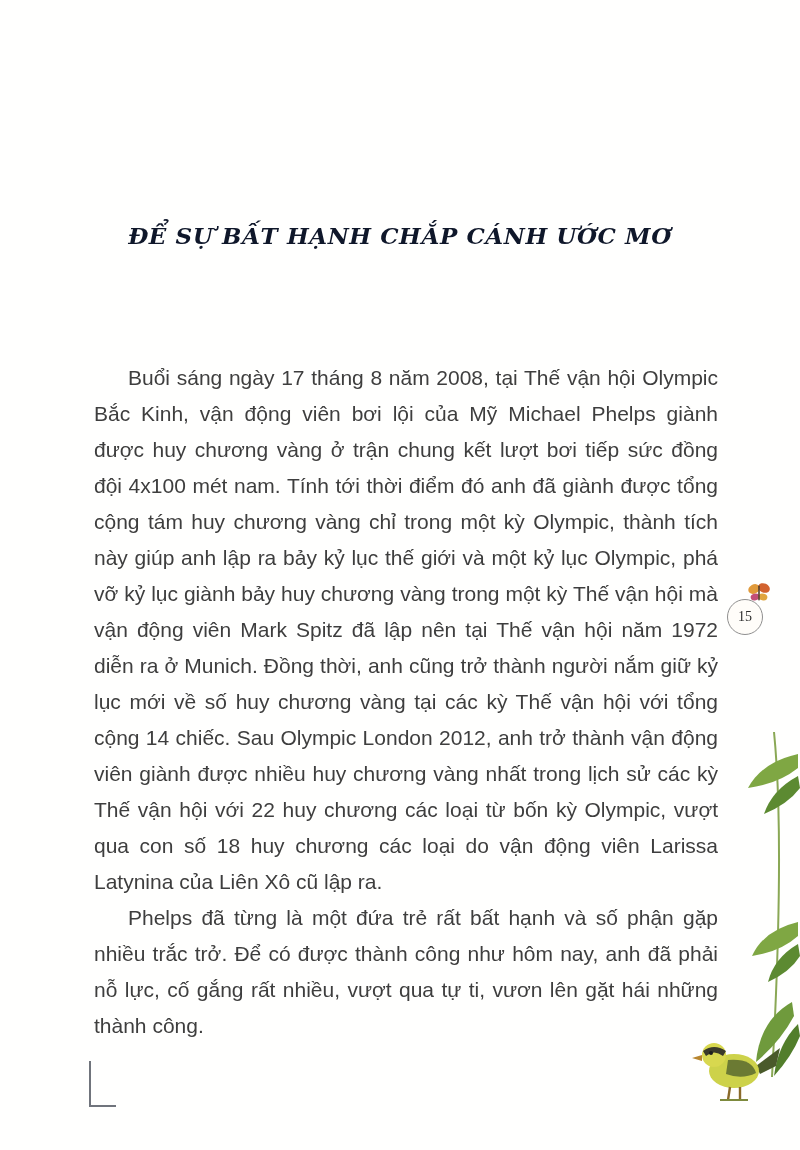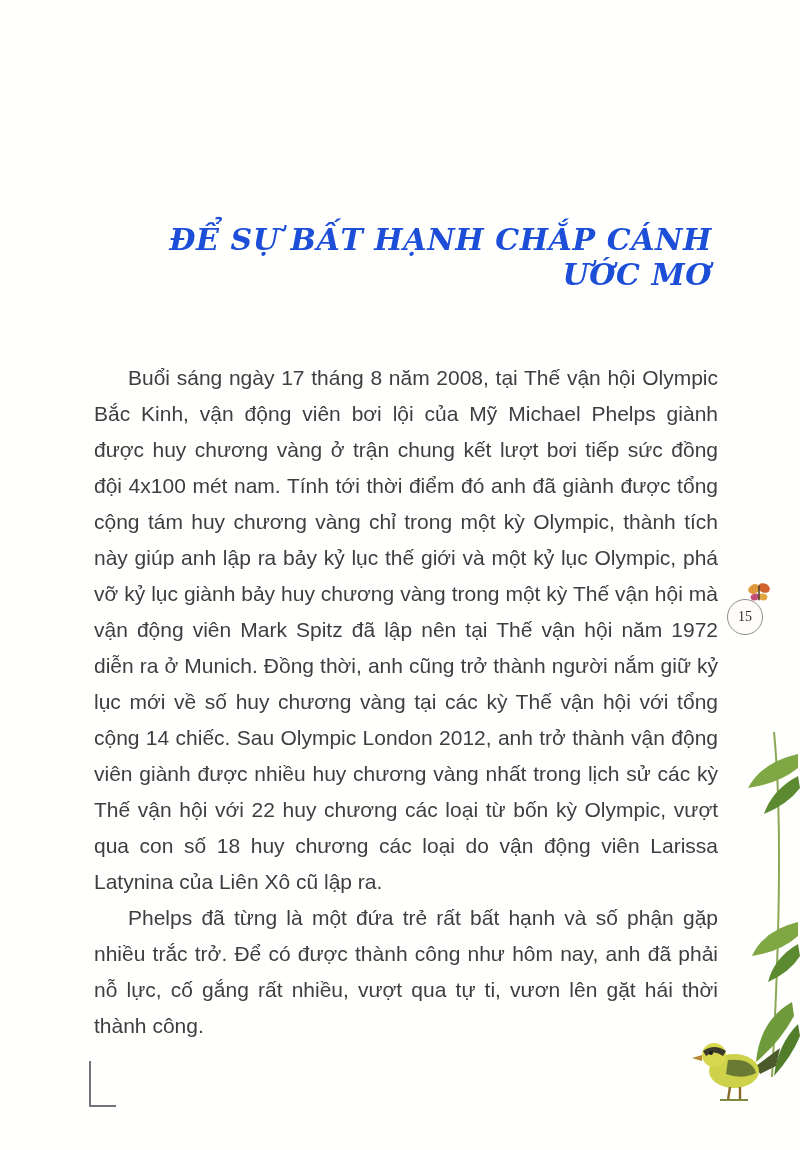--- a/index.html
+++ b/index.html
@@ -9,26 +9,26 @@
     position: relative; overflow: hidden;
     font-family: "Liberation Serif", serif;
   }
   .page {
     position: absolute; inset: 0;
     background: #fffffe;
   }
   .chapter-title {
     position: absolute;
     left: 88px; width: 624px; top: 222px;
-    text-align: right;
-    font-size: 30px;
+    text-align: center;
+    font-size: 23px;
     font-weight: bold;
     font-style: italic;
     letter-spacing: 0.6px;
-    color: #1d4ed8;
+    color: #0f172a;
     font-family: "DejaVu Serif", "Liberation Serif", serif;
   }
   .body-text {
     position: absolute;
     left: 88px; width: 624px; top: 360px;
     color: #3e3e3e;
     font-size: 21px;
     line-height: 36px;
     text-align: justify;
     font-family: Liberation Sans, sans-serif;
@@ -59,21 +59,21 @@
 </style>
 </head>
 <body>
 
 <div class="page">
 
   <h1 class="chapter-title">ĐỂ SỰ BẤT HẠNH CHẮP CÁNH ƯỚC MƠ</h1>
 
   <div class="body-text">
     <p>Buổi sáng ngày 17 tháng 8 năm 2008, tại Thế vận hội Olympic Bắc Kinh, vận động viên bơi lội của Mỹ Michael Phelps giành được huy chương vàng ở trận chung kết lượt bơi tiếp sức đồng đội 4x100 mét nam. Tính tới thời điểm đó anh đã giành được tổng cộng tám huy chương vàng chỉ trong một kỳ Olympic, thành tích này giúp anh lập ra bảy kỷ lục thế giới và một kỷ lục Olympic, phá vỡ kỷ lục giành bảy huy chương vàng trong một kỳ Thế vận hội mà vận động viên Mark Spitz đã lập nên tại Thế vận hội năm 1972 diễn ra ở Munich. Đồng thời, anh cũng trở thành người nắm giữ kỷ lục mới về số huy chương vàng tại các kỳ Thế vận hội với tổng cộng 14 chiếc. Sau Olympic London 2012, anh trở thành vận động viên giành được nhiều huy chương vàng nhất trong lịch sử các kỳ Thế vận hội với 22 huy chương các loại từ bốn kỳ Olympic, vượt qua con số 18 huy chương các loại do vận động viên Larissa Latynina của Liên Xô cũ lập ra.</p>
-    <p>Phelps đã từng là một đứa trẻ rất bất hạnh và số phận gặp nhiều trắc trở. Để có được thành công như hôm nay, anh đã phải nỗ lực, cố gắng rất nhiều, vượt qua tự ti, vươn lên gặt hái thời thành công.</p>
+    <p>Phelps đã từng là một đứa trẻ rất bất hạnh và số phận gặp nhiều trắc trở. Để có được thành công như hôm nay, anh đã phải nỗ lực, cố gắng rất nhiều, vượt qua tự ti, vươn lên gặt hái những thành công.</p>
   </div>
 
   <div class="page-num-badge">
     <span>15</span>
   </div>
 
   <span class="butterfly">
     <svg width="26" height="24" viewBox="0 0 26 24" aria-hidden="true">
       <ellipse cx="8" cy="8" rx="6" ry="4.6" fill="#e09a3a" transform="rotate(-28 8 8)"></ellipse>
       <ellipse cx="18" cy="7" rx="6" ry="4.6" fill="#d2622e" transform="rotate(24 18 7)"></ellipse>

